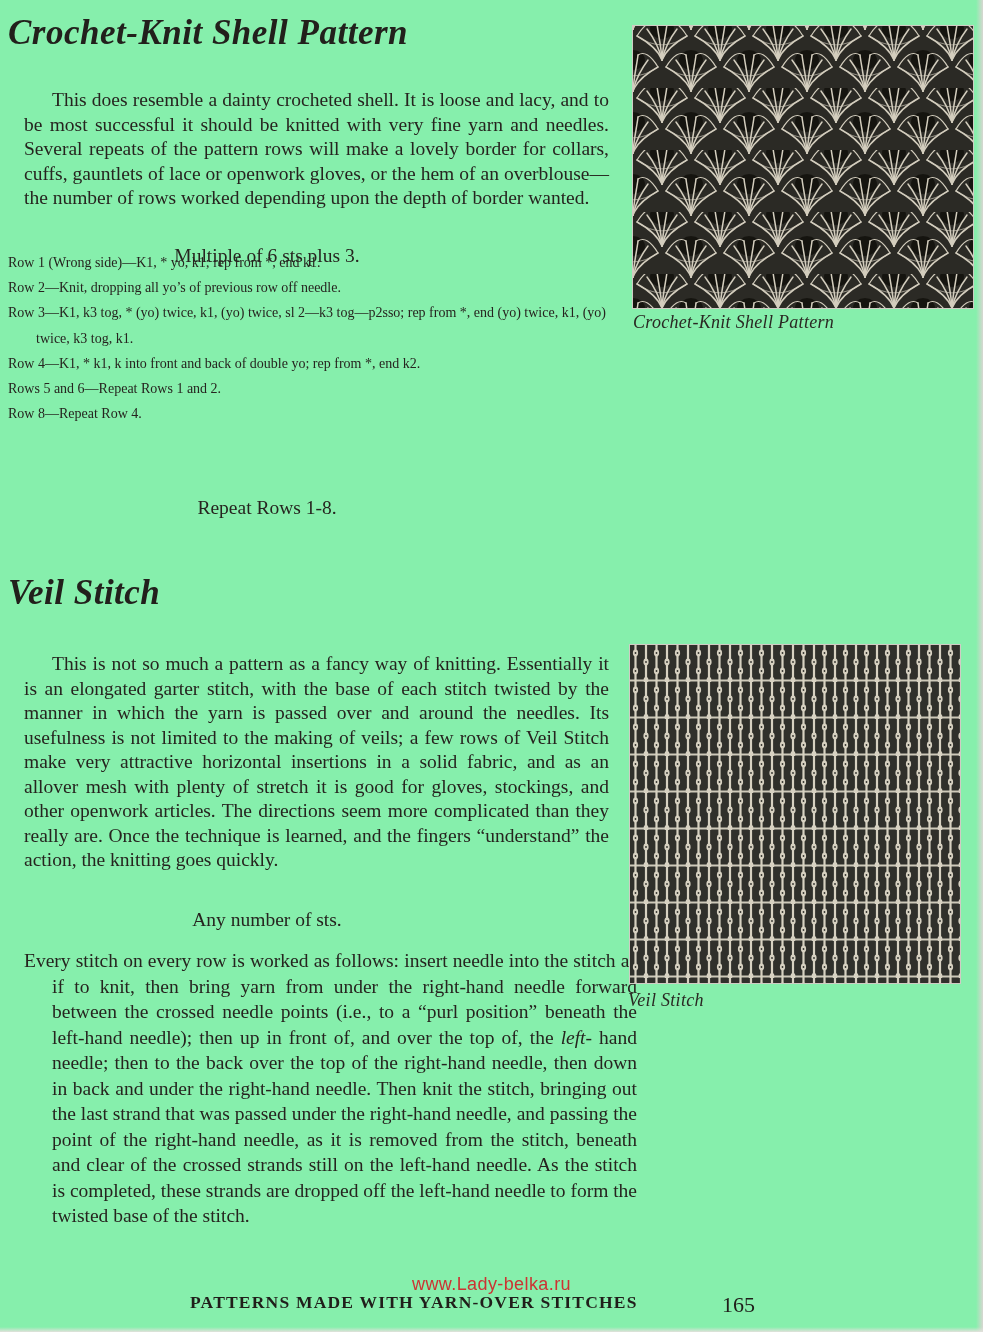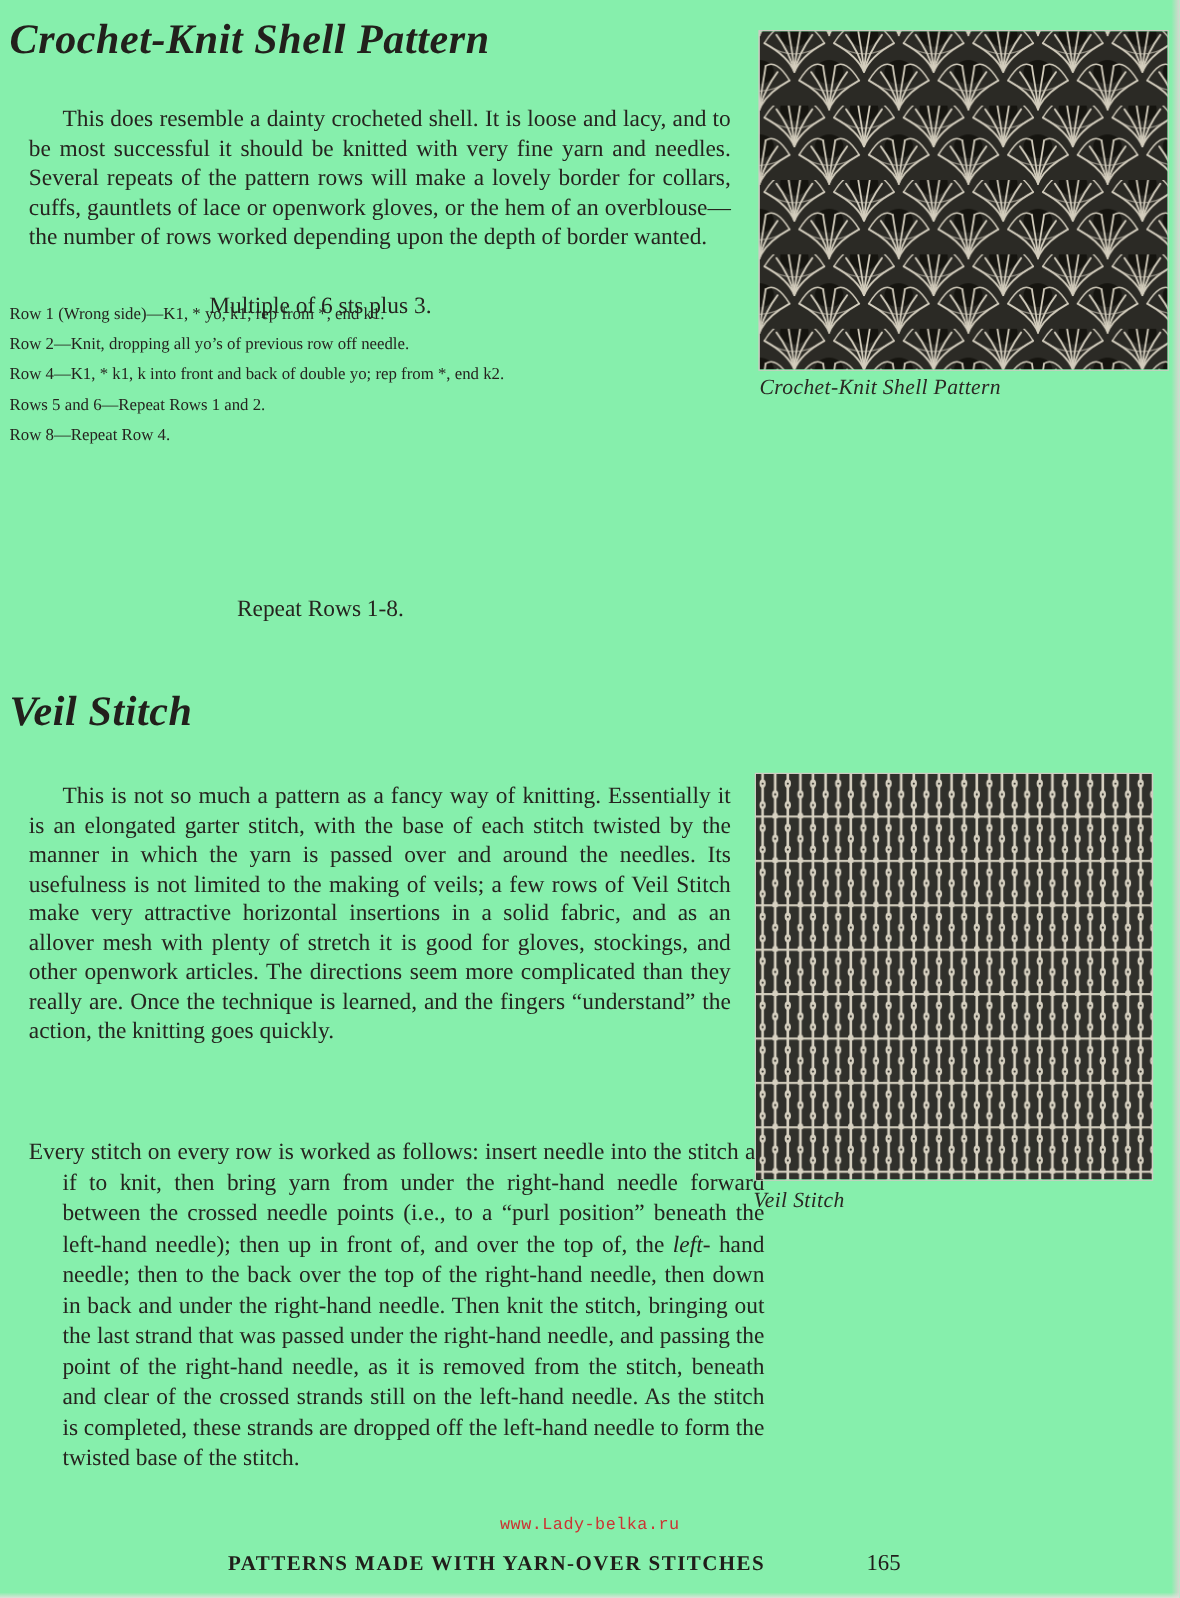--- a/index.html
+++ b/index.html
@@ -42,30 +42,30 @@
   .photo{position:absolute;display:block;box-shadow:0 0 0 1px #cfccc4;}
   #photo1{left:633px;top:26px;}
   #photo2{left:630px;top:645px;}
   .caption{
     position:absolute;margin:0;font-style:italic;font-size:18px;
     letter-spacing:.3px;color:#2a2823;
   }
   #cap1{left:633px;top:312px;}
   #cap2{left:628px;top:990px;}
   #watermark{
-    position:absolute;left:0;right:0;top:1259px;margin:4px;text-align:center;
-    font-family:Liberation Mono, monospace;
-    font-size:14px;letter-spacing:.4px;color:#cc3333;
+    position:absolute;left:0;right:0;top:1259px;margin:15px;text-align:center;
+    font-family:Liberation Sans, sans-serif;
+    font-size:18px;letter-spacing:.4px;color:#cc3333;
   }
   #footer-title{
     position:absolute;left:190px;top:1292px;margin:0;
     font-weight:bold;font-size:17.5px;letter-spacing:1.2px;color:#201e1a;
   }
   #page-number{
-    position:absolute;left:722px;top:1292px;margin:0;font-size:19px;color:#201e1a;
+    position:absolute;left:722px;top:1292px;margin:0;font-size:22px;color:#201e1a;
   }
   #edge-right{
     position:absolute;right:0;top:0;width:7px;height:100%;
     background:linear-gradient(to left,#d8d6d1,rgba(216,214,209,0));
   }
   #edge-bottom{
     position:absolute;left:0;bottom:0;width:100%;height:5px;
     background:linear-gradient(to top,#e3e1dc,rgba(227,225,220,0));
   }
 </style>
@@ -76,20 +76,21 @@
 
   <h1 id="title1" class="heading">Crochet-Knit Shell Pattern</h1>
 
   <p id="intro1" class="bodytext">This does resemble a dainty crocheted shell. It is loose and lacy, and to be most successful it should be knitted with very fine yarn and needles. Several repeats of the pattern rows will make a lovely border for collars, cuffs, gauntlets of lace or open­work gloves, or the hem of an overblouse—the number of rows worked depending upon the depth of border wanted.</p>
 
   <p id="note1" class="note">Multiple of 6 sts plus 3.</p>
 
   <div id="rows">
     <p>Row 1 (Wrong side)—K1, * yo, k1; rep from *, end k1.</p>
     <p>Row 2—Knit, dropping all yo’s of previous row off needle.</p>
+    <p>Row 3—K1, k3 tog, * (yo) twice, k1, (yo) twice, sl 2—k3 tog—p2sso; rep from *, end (yo) twice, k1, (yo) twice, k3 tog, k1.</p>
     <p>Row 4—K1, * k1, k into front and back of double yo; rep from *, end k2.</p>
     <p>Rows 5 and 6—Repeat Rows 1 and 2.</p>
     <p>Row 8—Repeat Row 4.</p>
   </div>
 
   <p id="repeat1" class="note">Repeat Rows 1-8.</p>
 
   <svg id="photo1" class="photo" width="340" height="282" xmlns="http://www.w3.org/2000/svg">
     <defs>
       <g id="shellmotif">
@@ -116,20 +117,21 @@
     </defs>
     <rect width="340" height="282" fill="url(#shellpat)"></rect>
   </svg>
 
   <p id="cap1" class="caption">Crochet-Knit Shell Pattern</p>
 
   <h1 id="title2" class="heading">Veil Stitch</h1>
 
   <p id="intro2" class="bodytext">This is not so much a pattern as a fancy way of knitting. Essentially it is an elongated garter stitch, with the base of each stitch twisted by the manner in which the yarn is passed over and around the needles. Its usefulness is not limited to the mak­ing of veils; a few rows of Veil Stitch make very attractive horizontal insertions in a solid fabric, and as an allover mesh with plenty of stretch it is good for gloves, stockings, and other openwork articles. The directions seem more complicated than they really are. Once the technique is learned, and the fingers “understand” the action, the knitting goes quickly.</p>
 
+  <p id="note2" class="note">Any number of sts.</p>
 
   <p id="directions" class="bodytext"><span>Every stitch on every row is worked as follows: insert needle into the stitch as if to knit, then bring yarn from under the right-hand needle forward between the crossed needle points (i.e., to a “purl position” beneath the left-hand needle); then up in front of, and over the top of, the </span><span class="it">left-</span><span> hand needle; then to the back over the top of the right-hand needle, then down in back and under the right-hand needle. Then knit the stitch, bringing out the last strand that was passed under the right-hand needle, and passing the point of the right-hand needle, as it is removed from the stitch, beneath and clear of the crossed strands still on the left-hand needle. As the stitch is completed, these strands are dropped off the left-hand needle to form the twisted base of the stitch.</span></p>
 
   <svg id="photo2" class="photo" width="330" height="338" xmlns="http://www.w3.org/2000/svg">
     <defs>
       <pattern id="veilpat" width="21" height="37" patternUnits="userSpaceOnUse">
         <rect width="21" height="37" fill="#30302b"></rect>
         <g stroke="#d7d1c1" fill="none" stroke-linecap="round">
           <path d="M5.5,0 V37" stroke-width="2.2"></path>
           <path d="M16,0 V37" stroke-width="2.2"></path>

